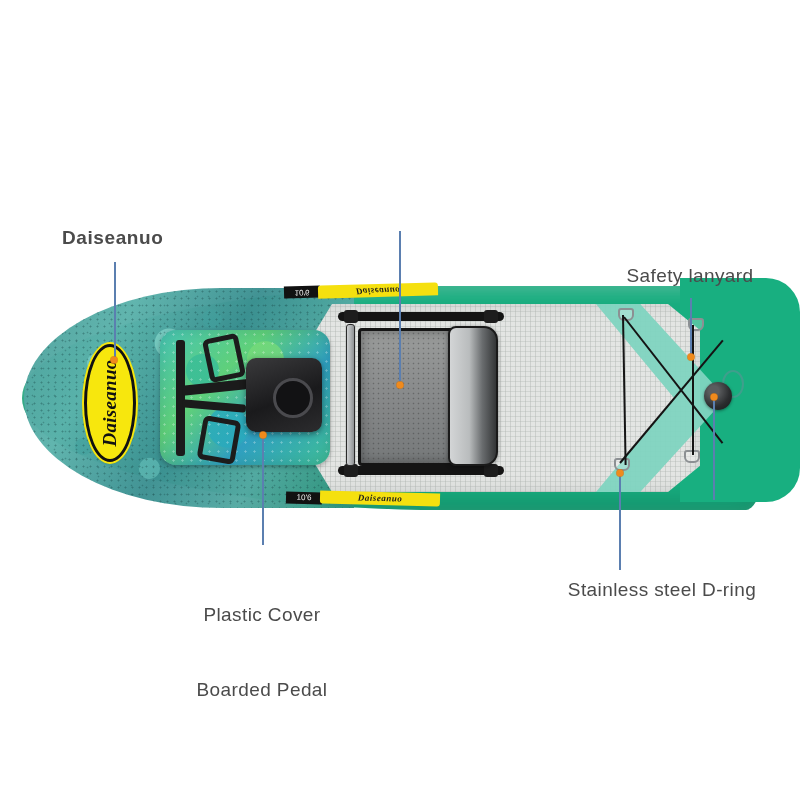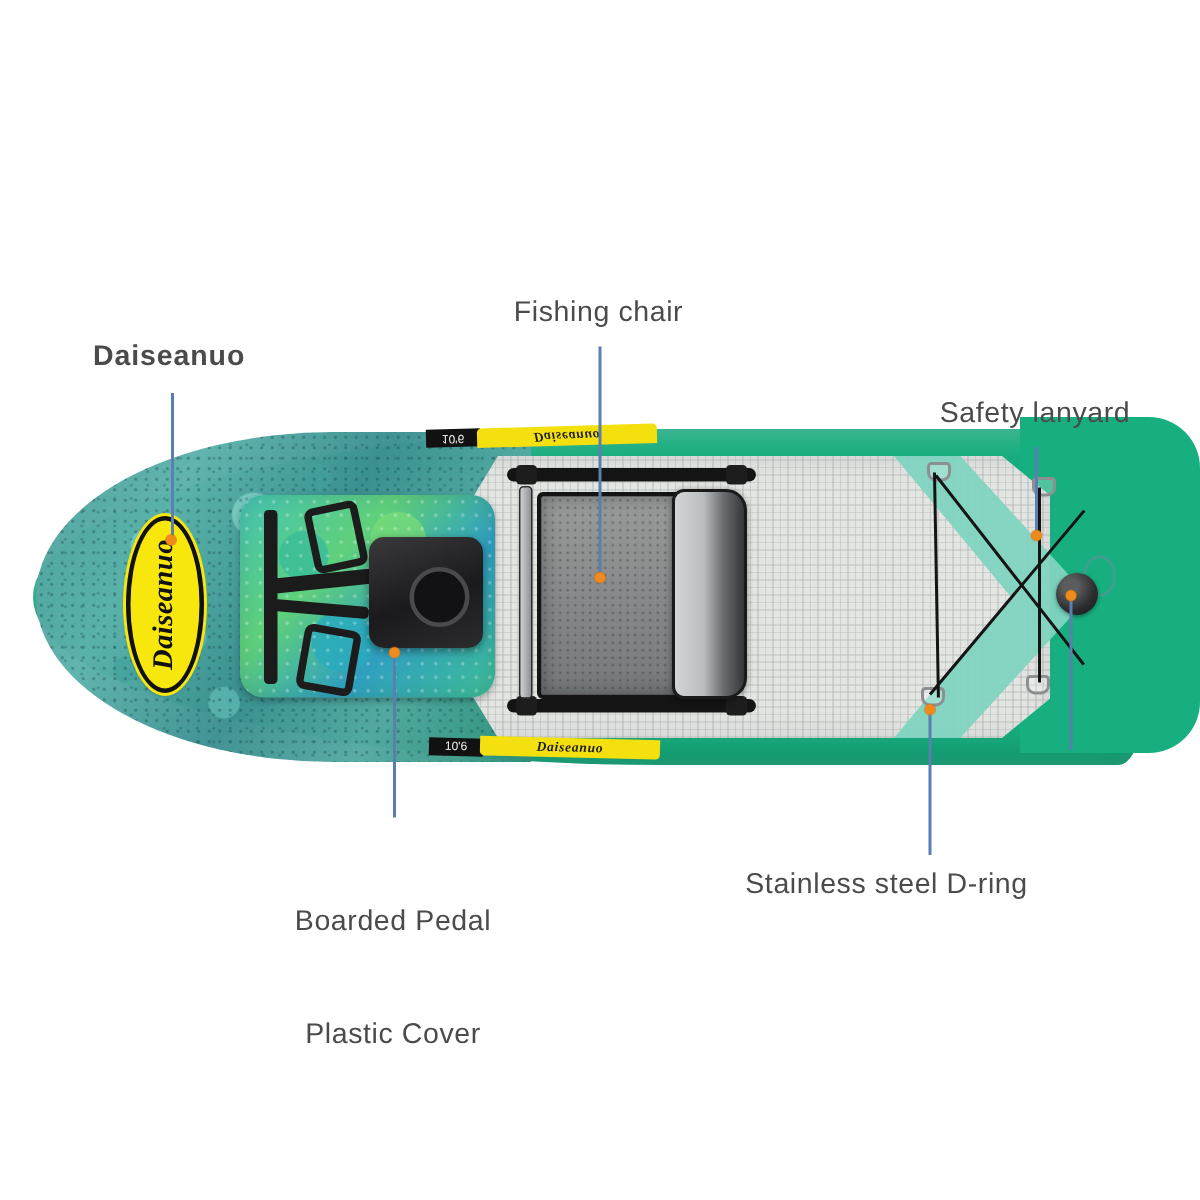--- a/index.html
+++ b/index.html
@@ -441,35 +441,34 @@
     <div class="cord" style="left:693px; top:46px; width:130px; transform:rotate(90deg);"></div>
 
     <div class="valve-loop"></div>
     <div class="valve"></div>
   </div>
 
   <div class="label bold" style="left:62px; top:225px;">Daiseanuo</div>
   <div class="leader" style="left:114px; top:262px; height:96px;"></div>
   <div class="dot" style="left:114px; top:360px;"></div>
 
-  <div class="label center" style="left:399px; top:196px;">Fishing chair</div>
   <div class="leader" style="left:399px; top:231px; height:152px;"></div>
   <div class="dot" style="left:400px; top:385px;"></div>
 
   <div class="label center" style="left:690px; top:263px;">Safety lanyard</div>
   <div class="leader" style="left:690px; top:298px; height:58px;"></div>
   <div class="dot" style="left:691px; top:357px;"></div>
 
   <div class="leader" style="left:713px; top:400px; height:100px;"></div>
   <div class="dot" style="left:714px; top:397px;"></div>
 
-  <div class="label center" style="left:591px; top:577px;">Stainless steel D-ring</div>
+  <div class="label center" style="left:662px; top:577px;">Stainless steel D-ring</div>
   <div class="leader" style="left:619px; top:475px; height:95px;"></div>
   <div class="dot" style="left:620px; top:473px;"></div>
 
   <div class="label center" style="left:262px; top:552px;">
+    <div>Plastic Cover</div>
     <div>Boarded Pedal</div>
-    <div>Plastic Cover</div>
   </div>
   <div class="leader" style="left:262px; top:437px; height:108px;"></div>
   <div class="dot" style="left:263px; top:435px;"></div>
 
 </div>
 
 </body></html>

